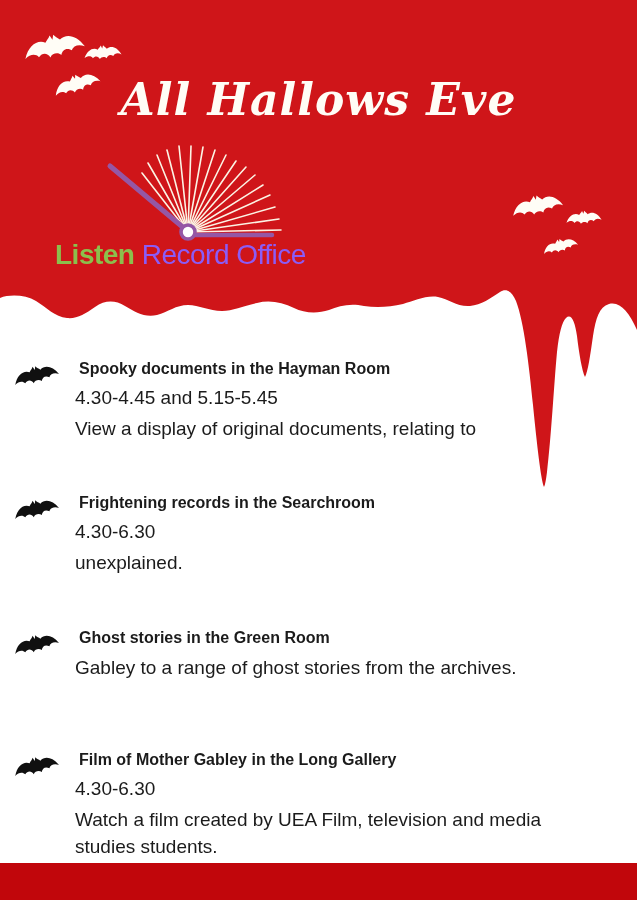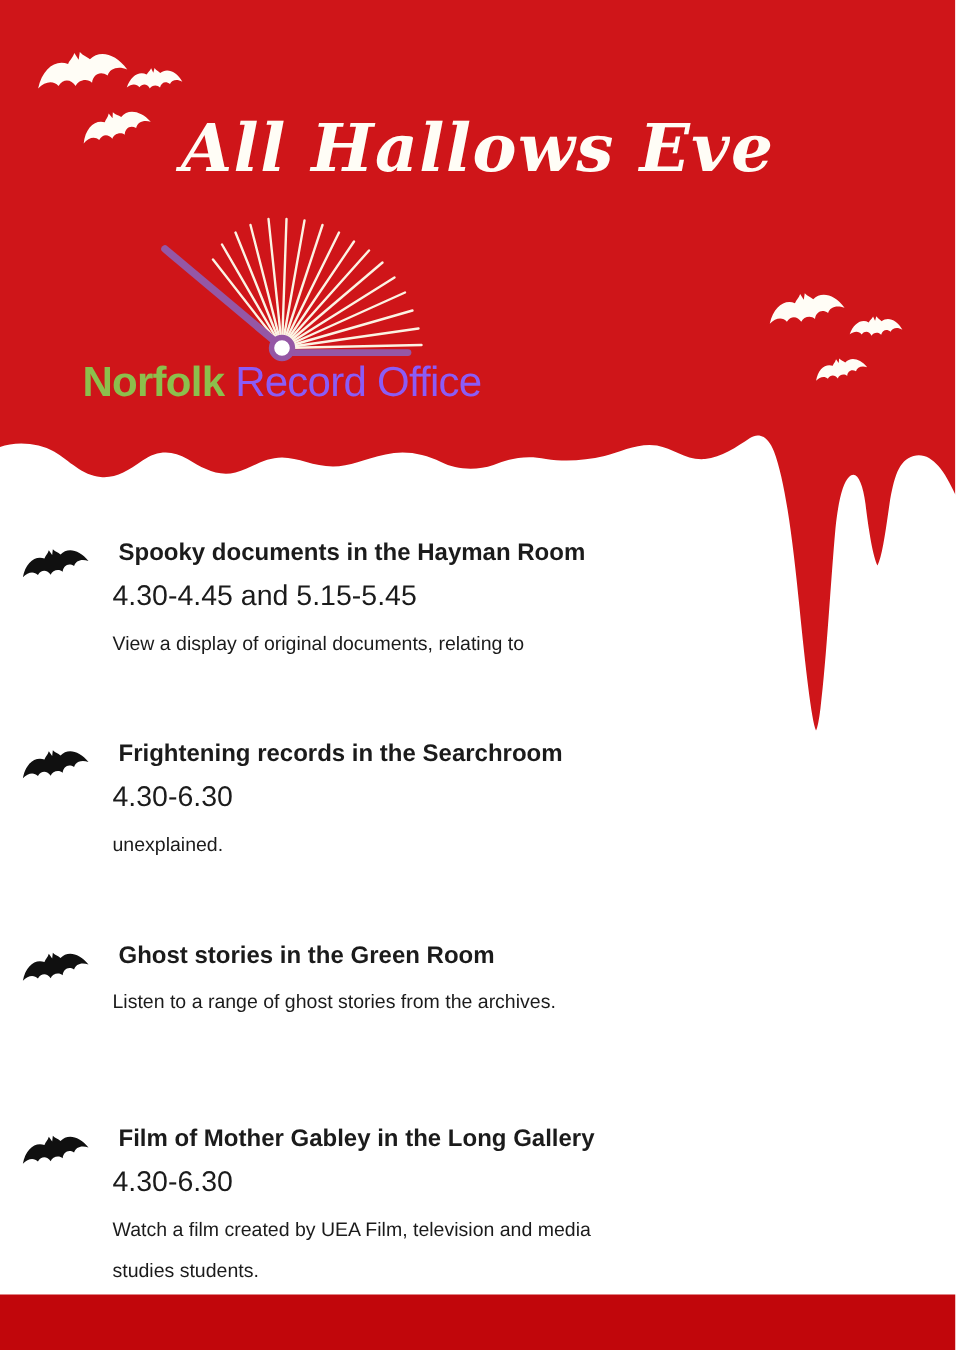--- a/index.html
+++ b/index.html
@@ -34,21 +34,21 @@
 
   
   .event{position:absolute;left:0;width:637px;}
   .event-1{top:356px;} .event-2{top:490px;} .event-3{top:625px;} .event-4{top:747px;}
   .event .bat-bullet{position:absolute;left:14px;top:8px;width:46px;height:30px;
                      transform:rotate(-14deg);}
   .event .bat-bullet svg{display:block;width:100%;height:100%;}
   .event .text-col{position:absolute;left:75px;top:0;width:500px;color:#1b1b1b;}
   .event h2{margin:0 0 3px 4px;font-size:16px;line-height:26px;font-weight:bold;color:#1b1b1b;}
   .event .time{margin:0 0 4px 0;font-size:19px;line-height:26px;}
-  .event .desc{font-size:13px;line-height:27px;}
+  .event .desc{font-size:19px;line-height:27px;}
 
   
   .footer-bar{position:absolute;left:0;top:863px;width:637px;height:37px;background:#c1060b;}
 </style>
 </head>
 <body>
 
 <div class="poster">
 
   <svg class="banner-svg" viewBox="0 0 637 500" preserveAspectRatio="none" aria-hidden="true">
@@ -133,21 +133,21 @@
       <line x1="93" y1="92" x2="175" y2="55"></line>
       <line x1="93" y1="92" x2="180" y2="67"></line>
       <line x1="93" y1="92" x2="184" y2="79"></line>
       <line x1="93" y1="92" x2="186" y2="90"></line>
     </g>
     <line x1="15" y1="26" x2="90" y2="89" stroke="#9557a5" stroke-width="5" stroke-linecap="round"></line>
     <line x1="96" y1="95" x2="177" y2="95" stroke="#9557a5" stroke-width="4.5" stroke-linecap="round"></line>
     <circle cx="93" cy="92" r="7" fill="#ffffff" stroke="#9557a5" stroke-width="3.6"></circle>
   </svg>
   <div class="logo-text">
-    <span class="primary">Norfolk</span>
+    <span class="primary">Listen</span>
     <span class="secondary">Record Office</span>
   </div>
 
   <section class="event event-1">
     <span class="bat-bullet">
       <svg viewBox="0 0 100 58">
           <path fill="#101010" d="M1,30 C10,10 26,3 38,11 C41,7 44,6 47,1 L50,9 L53,1 C56,6 59,7 62,11 C74,3 90,10 99,30 C90,24 81,25 77,32 C70,25 62,28 59,36 C55,30 45,30 41,36 C38,28 30,25 23,32 C19,25 10,24 1,30 Z"></path>
         </svg>
     </span>
     <div class="text-col">
@@ -176,21 +176,21 @@
 
   <section class="event event-3">
     <span class="bat-bullet">
       <svg viewBox="0 0 100 58">
           <path fill="#101010" d="M1,30 C10,10 26,3 38,11 C41,7 44,6 47,1 L50,9 L53,1 C56,6 59,7 62,11 C74,3 90,10 99,30 C90,24 81,25 77,32 C70,25 62,28 59,36 C55,30 45,30 41,36 C38,28 30,25 23,32 C19,25 10,24 1,30 Z"></path>
         </svg>
     </span>
     <div class="text-col">
       <h2>Ghost stories in the Green Room</h2>
       <div class="desc">
-        <div>Listen to a range of ghost stories from the archives.</div>
+        <div>Gabley to a range of ghost stories from the archives.</div>
         <div></div>
       </div>
     </div>
   </section>
 
   <section class="event event-4">
     <span class="bat-bullet">
       <svg viewBox="0 0 100 58">
           <path fill="#101010" d="M1,30 C10,10 26,3 38,11 C41,7 44,6 47,1 L50,9 L53,1 C56,6 59,7 62,11 C74,3 90,10 99,30 C90,24 81,25 77,32 C70,25 62,28 59,36 C55,30 45,30 41,36 C38,28 30,25 23,32 C19,25 10,24 1,30 Z"></path>
         </svg>

